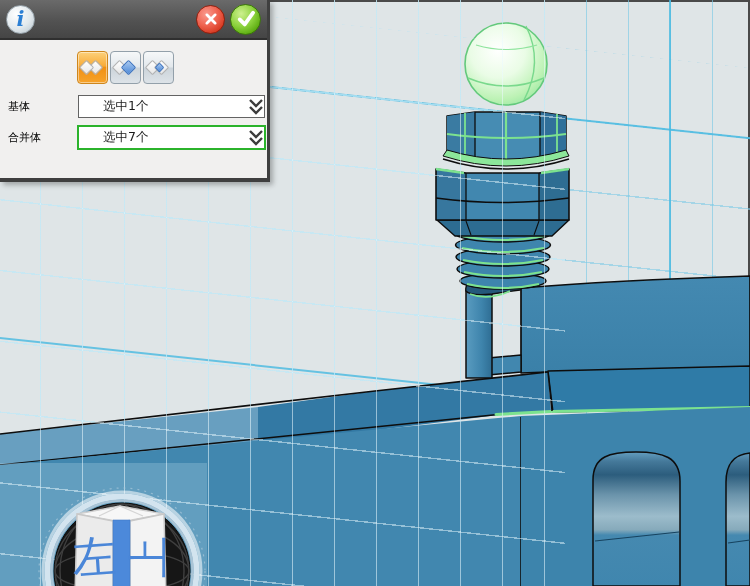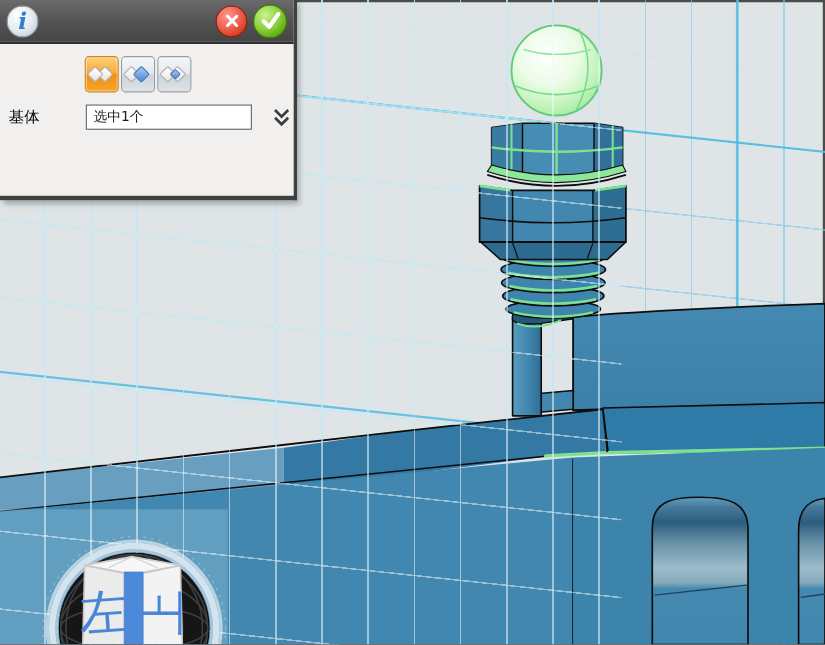--- a/index.html
+++ b/index.html
@@ -47,23 +47,23 @@
   .tool{width:31px;height:33px;position:relative;border-radius:4px;box-sizing:border-box;
         background:linear-gradient(180deg,#f6f8f9,#e3e8ec 48%,#ccd4da 52%,#dde3e8);border:1px solid #93a0aa;}
   .tool.selected{background:linear-gradient(180deg,#fcd07a 0%,#f8ab38 45%,#f19013 50%,#f6a32a 100%);
         border:1px solid #cf861b;box-shadow:inset 0 0 0 1px rgba(255,255,255,.45);}
   .dia{position:absolute;width:11px;height:11px;transform:rotate(45deg);border-radius:1.5px;
        background:linear-gradient(135deg,#ffffff,#e6e6e6);border:1px solid #b2b2b2;box-sizing:border-box;}
   .dia.blue{background:linear-gradient(135deg,#a8c8f0,#4e8ad8);border-color:#3a72c0;}
   .dia.small{width:7px;height:7px;}
   .rows{padding-top:7px;}
   .row{display:grid;grid-template-columns:70px 156px 1fr;align-items:center;height:31px;padding-left:8px;}
-  .row .lab{font-size:14px;color:#000;}
+  .row .lab{font-size:11px;color:#000;}
   .field{height:21px;background:#fff;border:1px solid #636363;font-size:12.5px;color:#1a1a1a;
-         display:flex;align-items:center;padding:0 6px;box-sizing:content-box;width:137px;}
+         display:flex;align-items:center;padding:0 24px;box-sizing:content-box;width:137px;}
   .field.active{border:2px solid #2bb32b;height:21px;margin-left:-1px;}
   .chev{display:flex;align-items:center;justify-content:center;margin-left:12px;width:20px;height:22px;}
 </style>
 </head>
 <body>
 
 <div class="stage">
 
   <div class="bg-grid">
     <div class="gv"></div>
@@ -257,16 +257,26 @@
       <div class="row">
         <span class="lab">基体</span>
         <div class="field">选中1个</div>
         <span class="chev">
           <svg width="18" height="20" viewBox="0 0 18 20">
             <polyline points="3,3 9,9 15,3" fill="none" stroke="#3c3c3c" stroke-width="2.4"></polyline>
             <polyline points="3,10 9,16 15,10" fill="none" stroke="#3c3c3c" stroke-width="2.4"></polyline>
           </svg>
         </span>
       </div>
+      <div class="row">
+        <span class="lab">合并体</span>
+        <div class="field active">选中7个</div>
+        <span class="chev">
+          <svg width="18" height="20" viewBox="0 0 18 20">
+            <polyline points="3,3 9,9 15,3" fill="none" stroke="#3c3c3c" stroke-width="2.4"></polyline>
+            <polyline points="3,10 9,16 15,10" fill="none" stroke="#3c3c3c" stroke-width="2.4"></polyline>
+          </svg>
+        </span>
+      </div>
     </div>
   </div>
 
 </div>
 
 </body></html>

